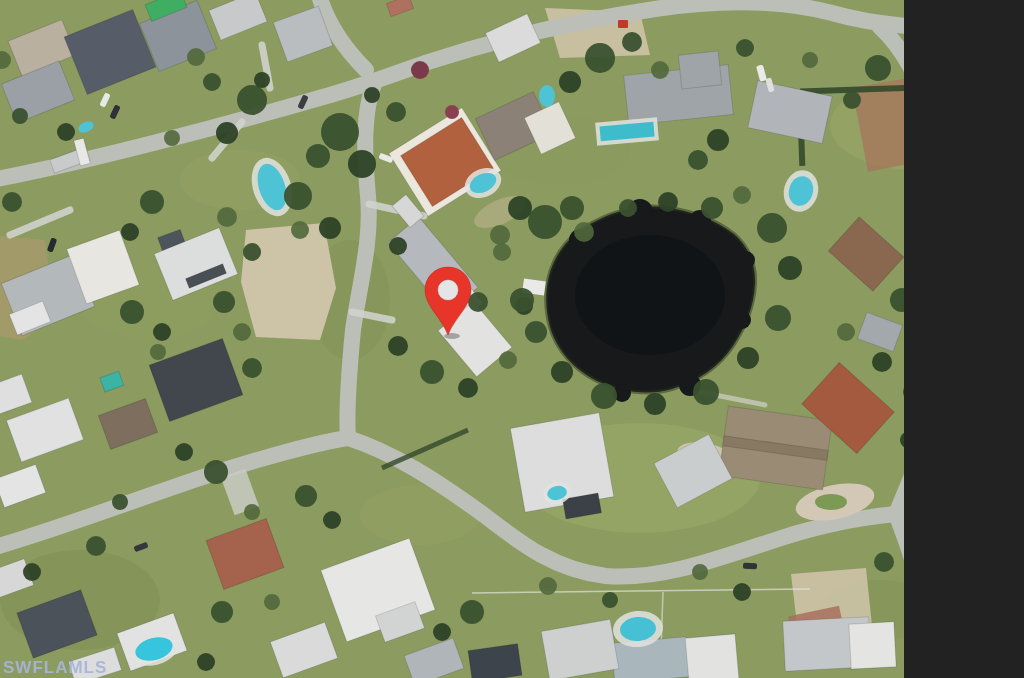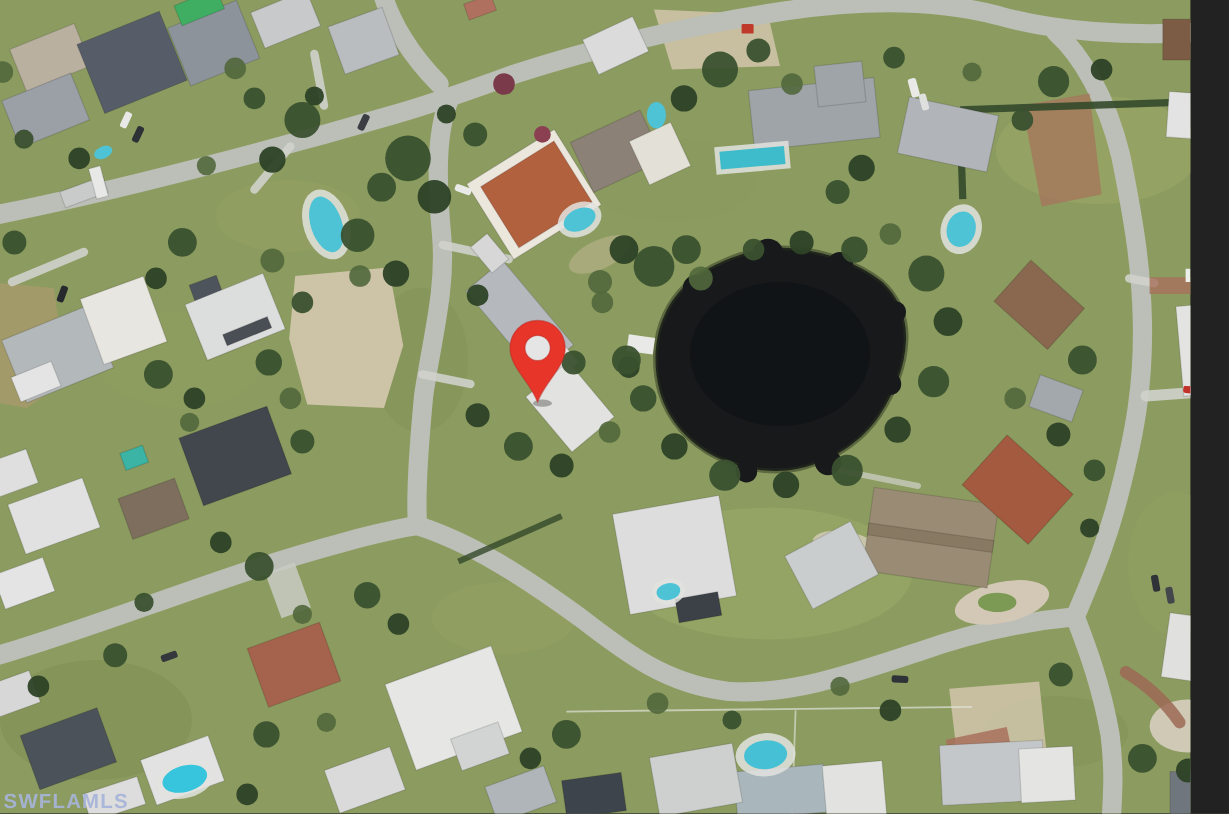--- a/index.html
+++ b/index.html
@@ -1,21 +1,21 @@
 <!DOCTYPE html>
 <html style="--grass: #8c9c60; --tree-dark: #3a512f; --tree-darker: #2d4226; --tree-light: #51683c; --road: #bcbfb8; --driveway: #cfd1cb; --brick: #a8705c; --sand: #cdc3a6; --pond: #17191b; --pool: #4ec3d6; --pin: #e8352a; --watermark: #a7b4d9;"><head>
 <meta charset="utf-8">
 <style>
   :root{
     --grass:#8c9c60; --tree-dark:#3a512f; --tree-darker:#2d4226; --tree-light:#51683c;
     --road:#bcbfb8; --driveway:#cfd1cb; --brick:#a8705c; --sand:#cdc3a6;
     --pond:#17191b; --pool:#4ec3d6; --pin:#e8352a; --watermark:#a7b4d9;
   }
   html,body{margin:0;padding:0;background:#222;}
-  #map{position:relative;width:992px;height:678px;overflow:hidden;cursor:default;}
+  #map{position:relative;width:904px;height:678px;overflow:hidden;cursor:default;}
   svg{display:block}
   .road{stroke:var(--road);fill:none;stroke-linecap:round;stroke-linejoin:round;stroke-width:16}
   .drv{stroke:var(--driveway);fill:none;stroke-linecap:round;stroke-width:7;opacity:.9}
   .brk{stroke:var(--brick);fill:none;stroke-linecap:round;stroke-width:10;opacity:.85}
   .t1{fill:var(--tree-dark);opacity:.95}
   .t2{fill:var(--tree-darker);opacity:.95}
   .t3{fill:var(--tree-light);opacity:.9}
   .pool{fill:var(--pool)}
   .deck{fill:#e2e3df;opacity:.85}
   .pondfill{fill:var(--pond)}

